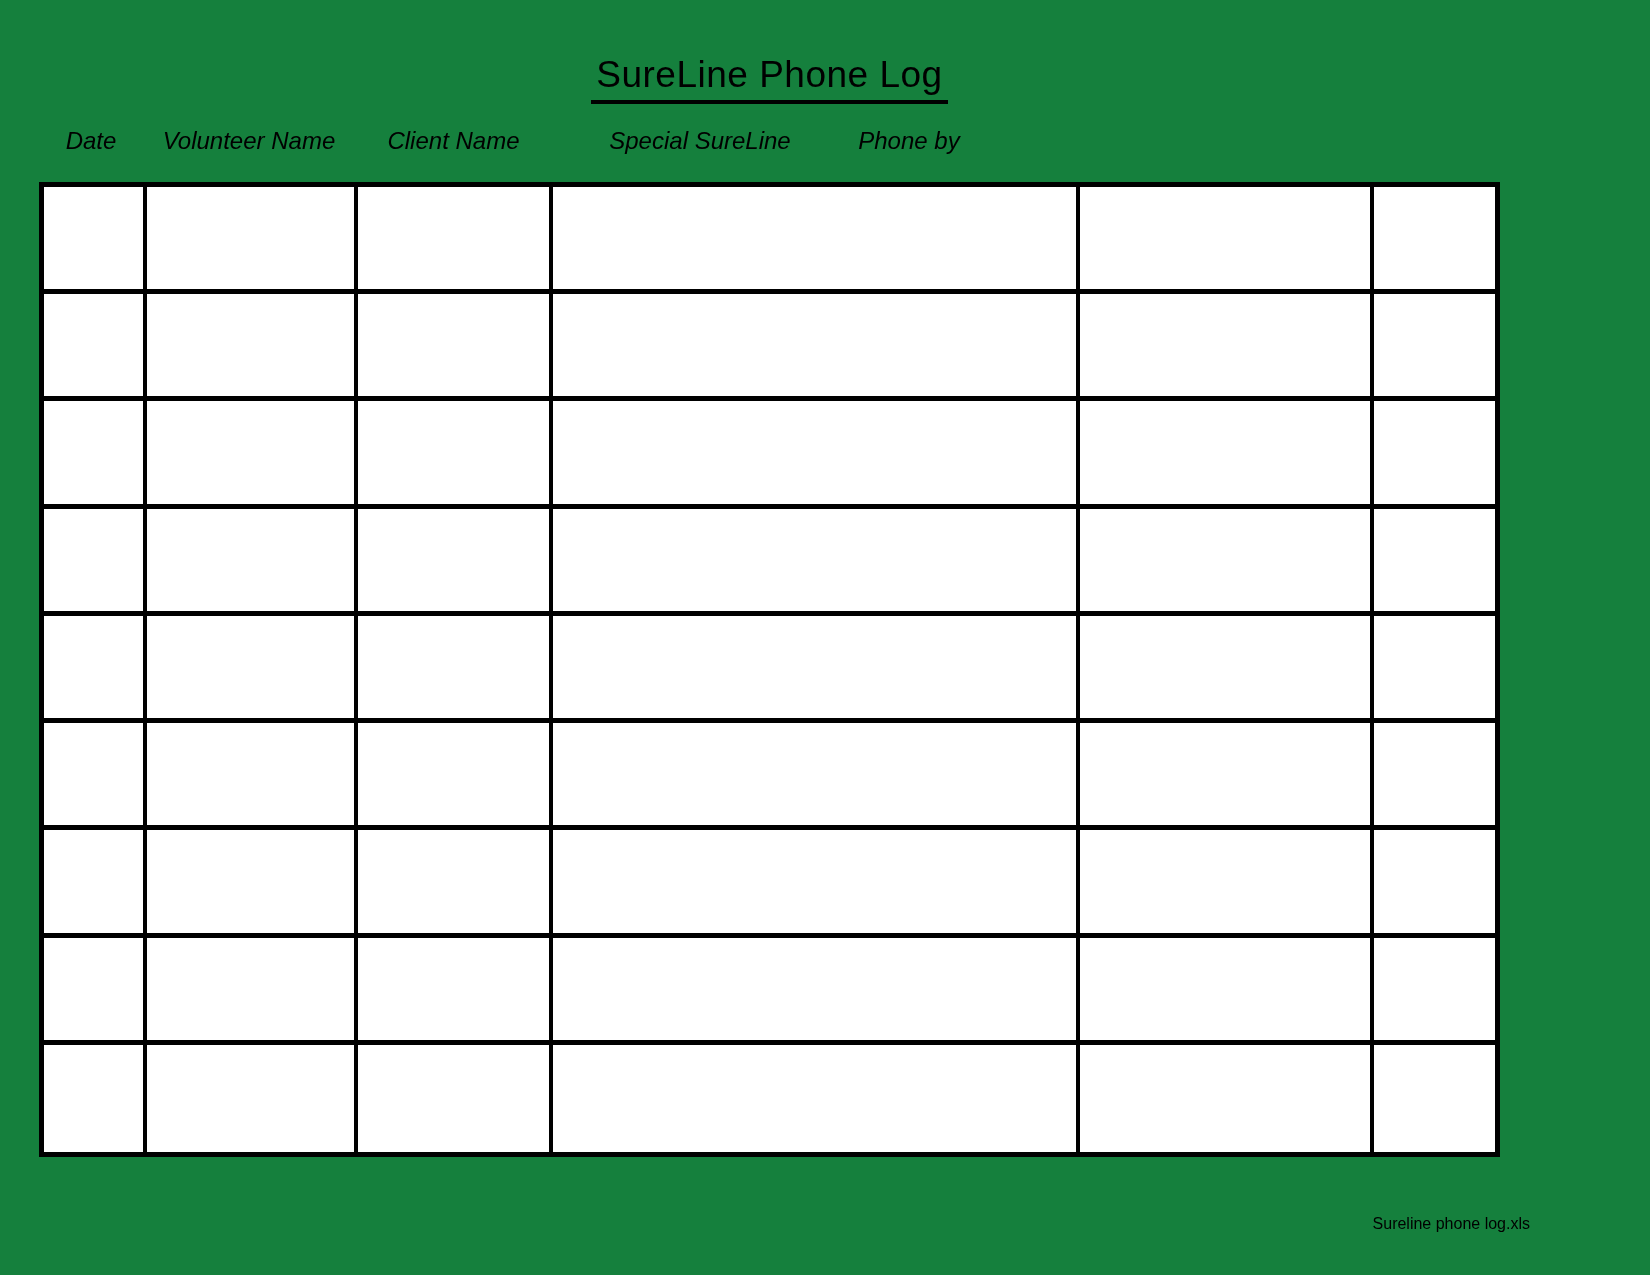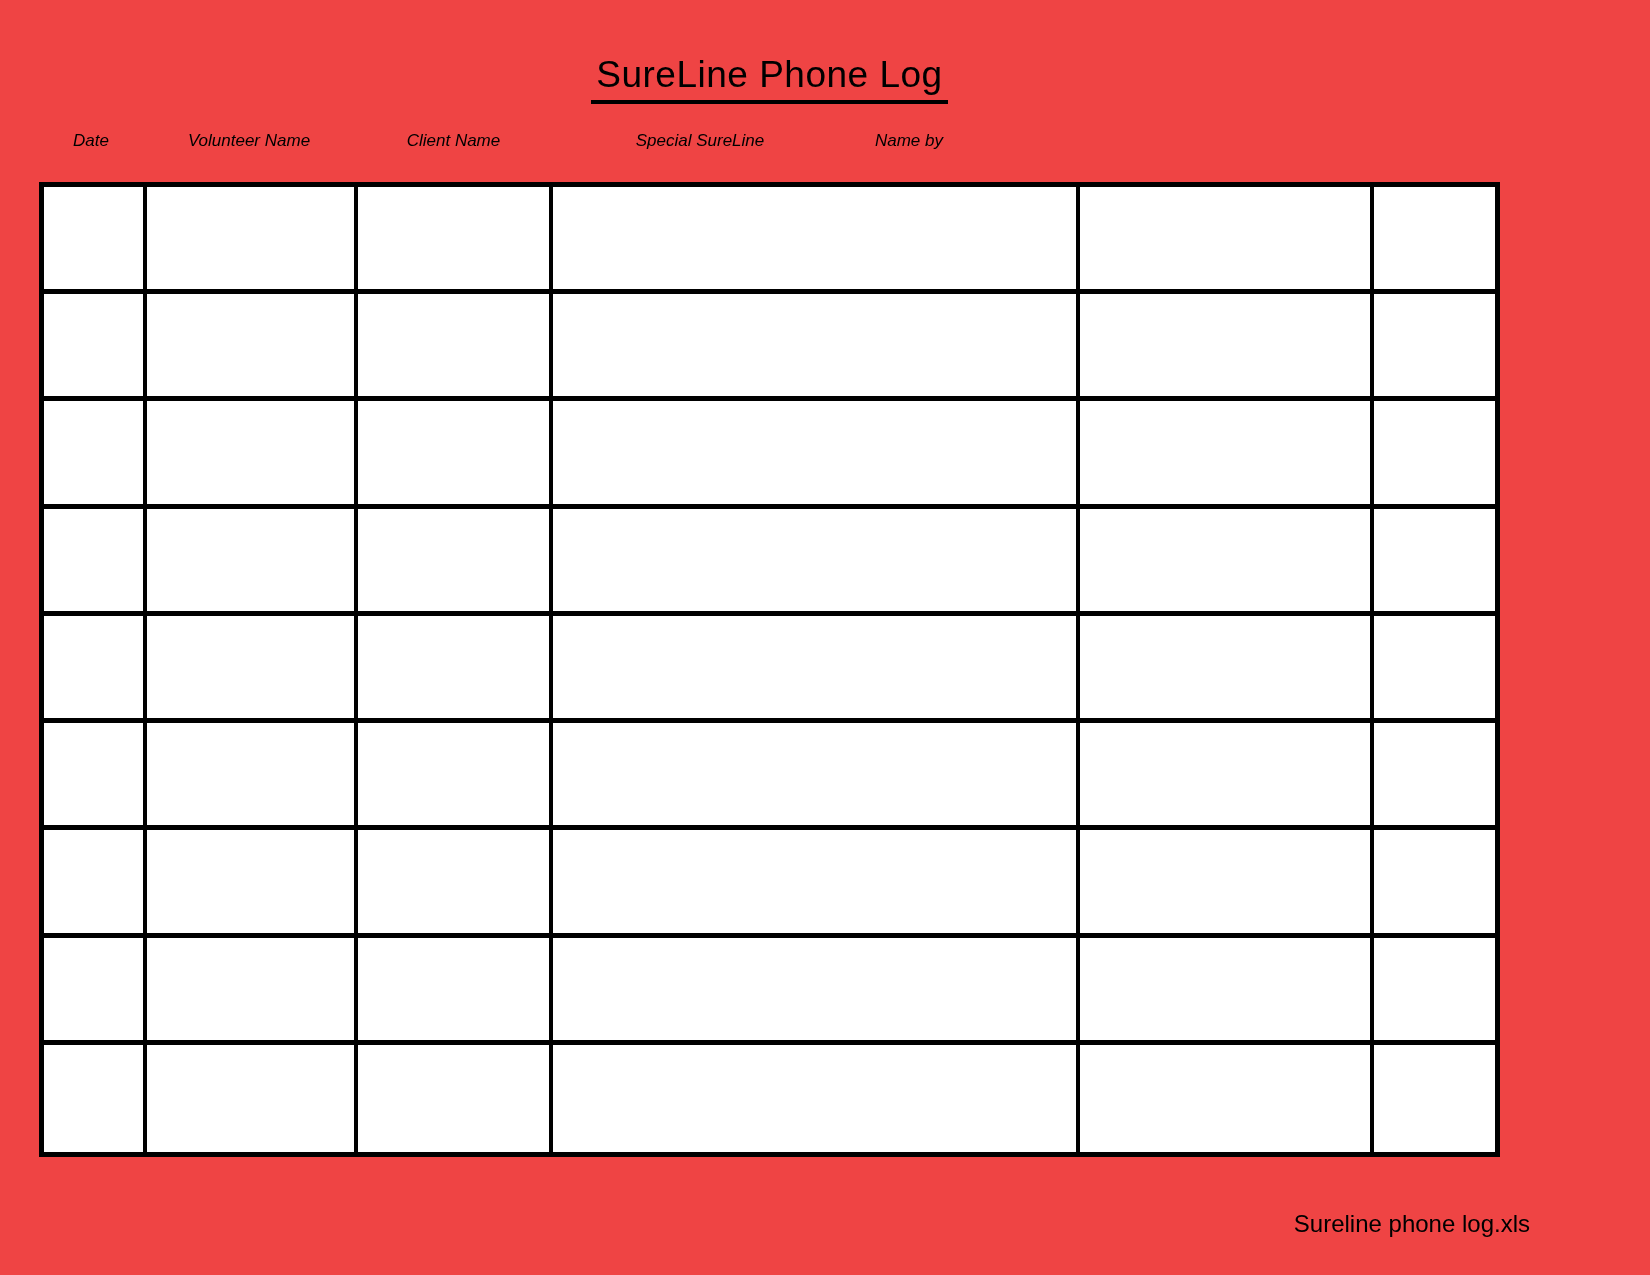--- a/index.html
+++ b/index.html
@@ -4,21 +4,21 @@
 <style>
   html, body {
     margin: 0;
     padding: 0;
     background: #ffffff;
   }
   .page {
     position: relative;
     width: 1650px;
     height: 1275px;
-    background: #ef4444;
+    background: #15803d;
     color: #000000;
     font-family: "Liberation Sans", sans-serif;
     overflow: hidden;
   }
   .title-wrap {
     position: absolute;
     left: 39px;
     top: 54px;
     width: 1461px;
     text-align: center;
@@ -35,21 +35,21 @@
   .headers-row {
     position: absolute;
     left: 39px;
     top: 128px;
     width: 1461px;
     display: flex;
     align-items: baseline;
   }
   .col-header {
     font-style: italic;
-    font-size: 17px;
+    font-size: 24px;
     line-height: 25px;
     text-align: center;
     white-space: nowrap;
     flex: 0 0 auto;
     box-sizing: border-box;
   }
   .log-grid {
     position: absolute;
     left: 39px;
     top: 182px;
@@ -65,39 +65,39 @@
     border-right: 4px solid #000000;
     border-bottom: 5px solid #000000;
     background: #ffffff;
   }
   .cell.last-col { border-right: none; }
   .cell.last-row { border-bottom: none; }
   .footer-filename {
     position: absolute;
     top: 1212px;
     right: 120px;
-    font-size: 24px;
+    font-size: 16px;
     line-height: 24px;
   }
 </style>
 </head>
 <body>
 
 <div class="page">
 
   <div class="title-wrap">
     <span class="doc-title">SureLine Phone Log</span>
   </div>
 
   <div class="headers-row">
       <div class="col-header" style="width: 7.118%;">Date</div>
       <div class="col-header" style="width: 14.511%;">Volunteer Name</div>
       <div class="col-header" style="width: 13.484%;">Client Name</div>
       <div class="col-header" style="width: 20.26%;">Special SureLine</div>
-      <div class="col-header" style="width: 8.35%;">Name by</div>
+      <div class="col-header" style="width: 8.35%;">Phone by</div>
     </div>
 
   <div class="log-grid" style="grid-template-columns: 7.118% 14.511% 13.484% 36.277% 20.26% 8.35%; grid-template-rows: repeat(9, 1fr);">
       <div class="cell"></div>
       <div class="cell"></div>
       <div class="cell"></div>
       <div class="cell"></div>
       <div class="cell"></div>
       <div class="cell last-col"></div>
       <div class="cell"></div>

